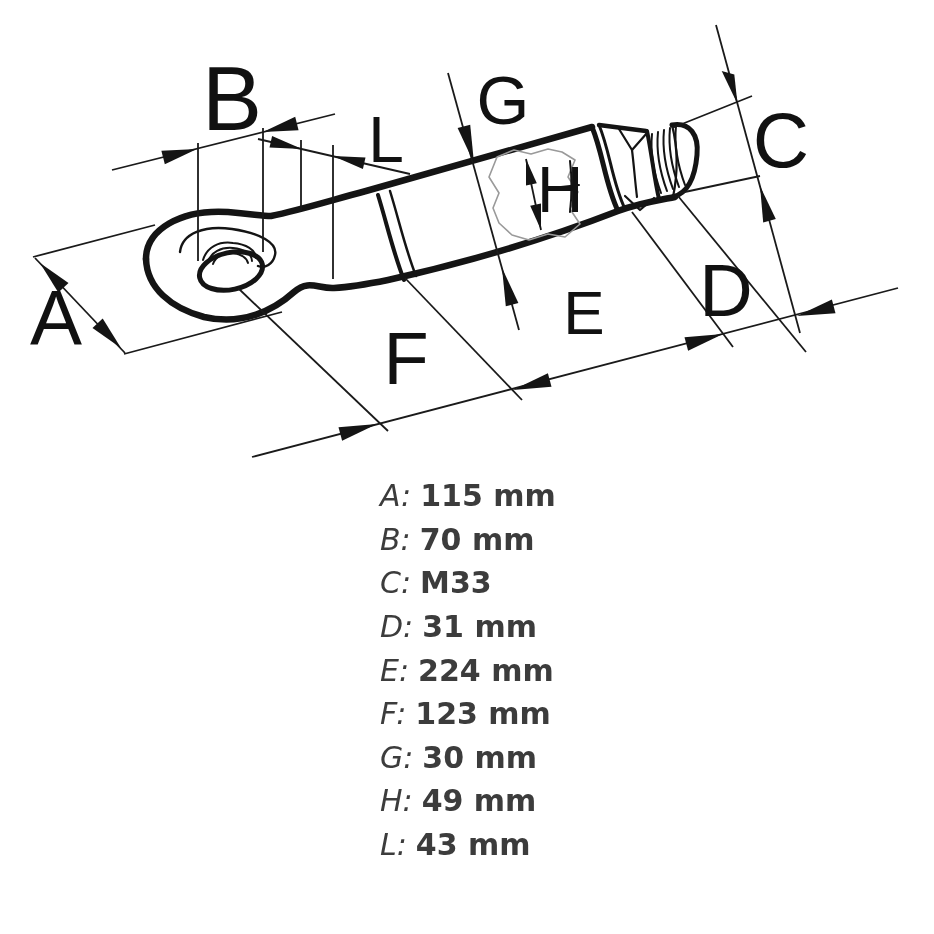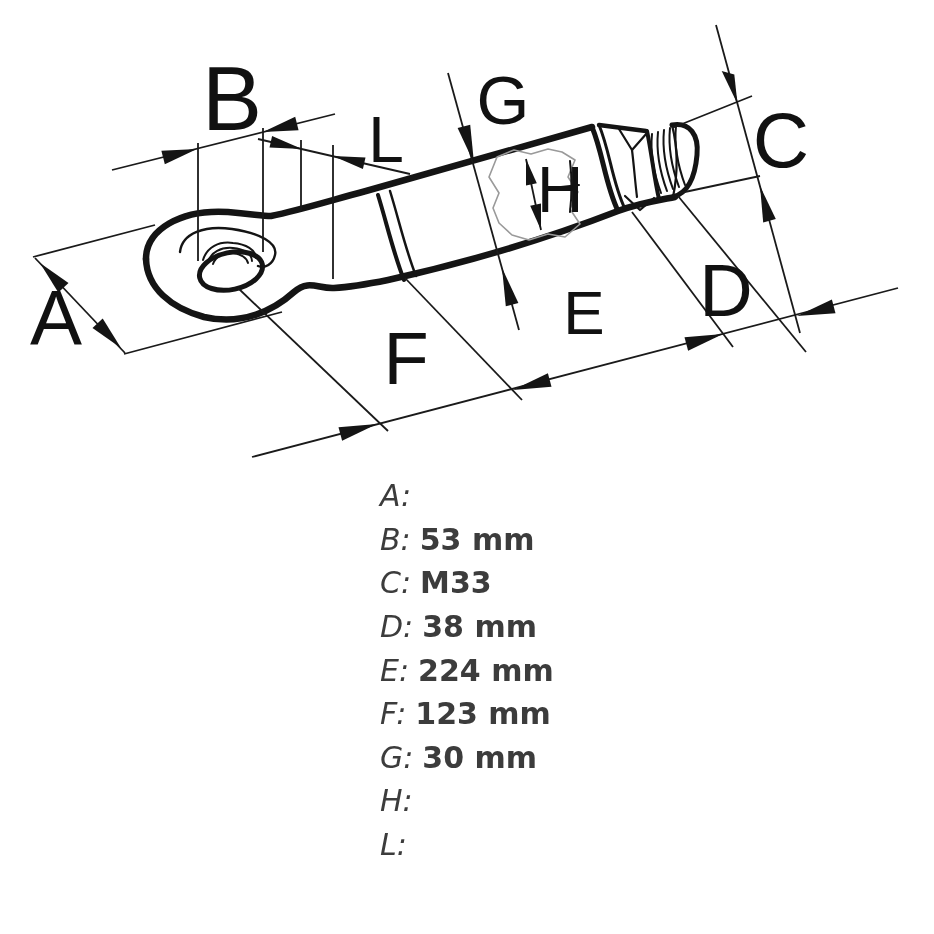--- a/index.html
+++ b/index.html
@@ -130,45 +130,48 @@
       <text class="lbl" x="406" y="384" font-size="74">F</text>
       <text class="lbl" x="503" y="124" font-size="68">G</text>
       <text class="lbl" x="560" y="212" font-size="64">H</text>
       <text class="lbl" x="386" y="162" font-size="64">L</text>
     </g>
   </svg>
 
   <div class="legend">
     <div class="row">
       <span class="ltr">A:</span>
+      <span class="val">115 mm</span>
     </div>
     <div class="row">
       <span class="ltr">B:</span>
-      <span class="val">53 mm</span>
+      <span class="val">70 mm</span>
     </div>
     <div class="row">
       <span class="ltr">C:</span>
       <span class="val">M33</span>
     </div>
     <div class="row">
       <span class="ltr">D:</span>
-      <span class="val">38 mm</span>
+      <span class="val">31 mm</span>
     </div>
     <div class="row">
       <span class="ltr">E:</span>
       <span class="val">224 mm</span>
     </div>
     <div class="row">
       <span class="ltr">F:</span>
       <span class="val">123 mm</span>
     </div>
     <div class="row">
       <span class="ltr">G:</span>
       <span class="val">30 mm</span>
     </div>
     <div class="row">
       <span class="ltr">H:</span>
+      <span class="val">49 mm</span>
     </div>
     <div class="row">
       <span class="ltr">L:</span>
+      <span class="val">43 mm</span>
     </div>
   </div>
 </div>
 
 </body></html>

